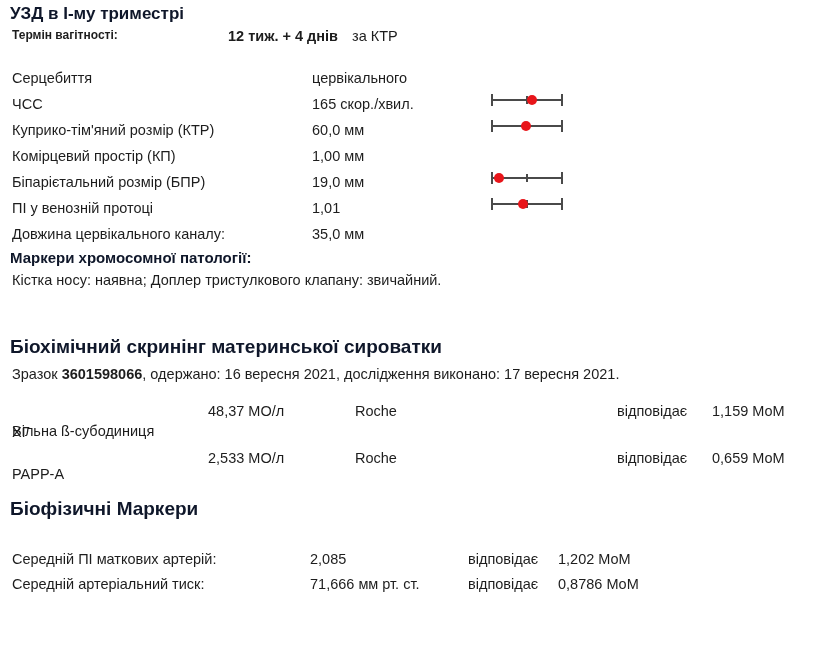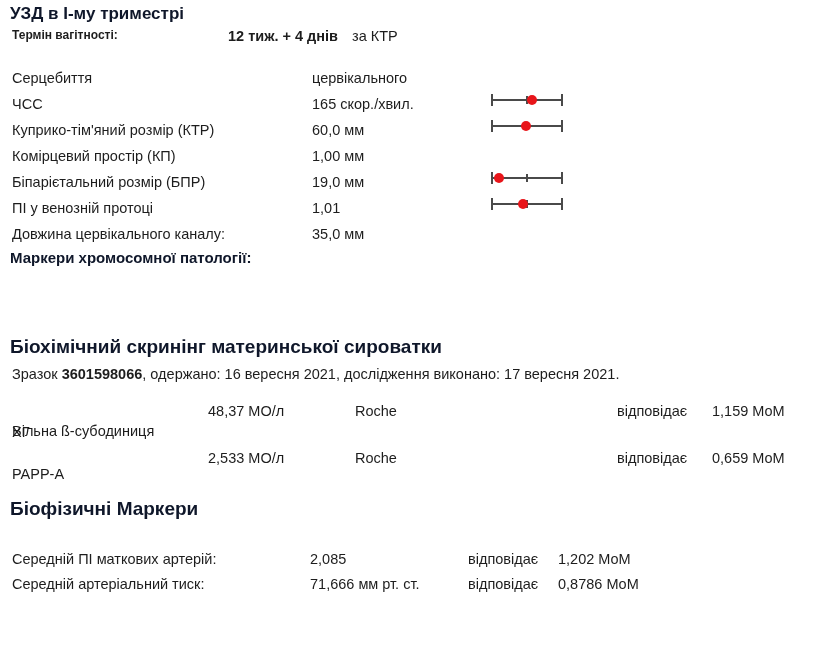--- a/index.html
+++ b/index.html
@@ -161,20 +161,21 @@
         <div class="cap left"></div>
         <div class="cap right"></div>
         <div class="mid"></div>
         <div class="dot" style="left: 45%;"></div>
       </div>
       <div class="txt meas-label" style="top: 227px;">Довжина цервікального каналу:</div>
       <div class="txt meas-value" style="top: 227px;">35,0 мм</div>
     </div>
 
   <div class="h-blue h-sub" style="top:249px;">Маркери хромосомної патології:</div>
+  <div class="txt" style="left:12px; top:273px;">Кістка носу: наявна;  Доплер тристулкового клапану: звичайний.</div>
 
   <div class="h-blue h-sec" style="top:336px;">Біохімічний скринінг материнської сироватки</div>
 
   <div class="txt" style="left:12px; top:367px;">
     <span>Зразок</span>
     <span class="bold">3601598066</span><span>, одержано: 16 вересня 2021, дослідження виконано: 17 вересня 2021.</span>
   </div>
 
   <div id="biochem-rows">
       <div class="txt bc-name" style="top: 424px; text-align: right;">Вільна ß-субодиниця</div>

